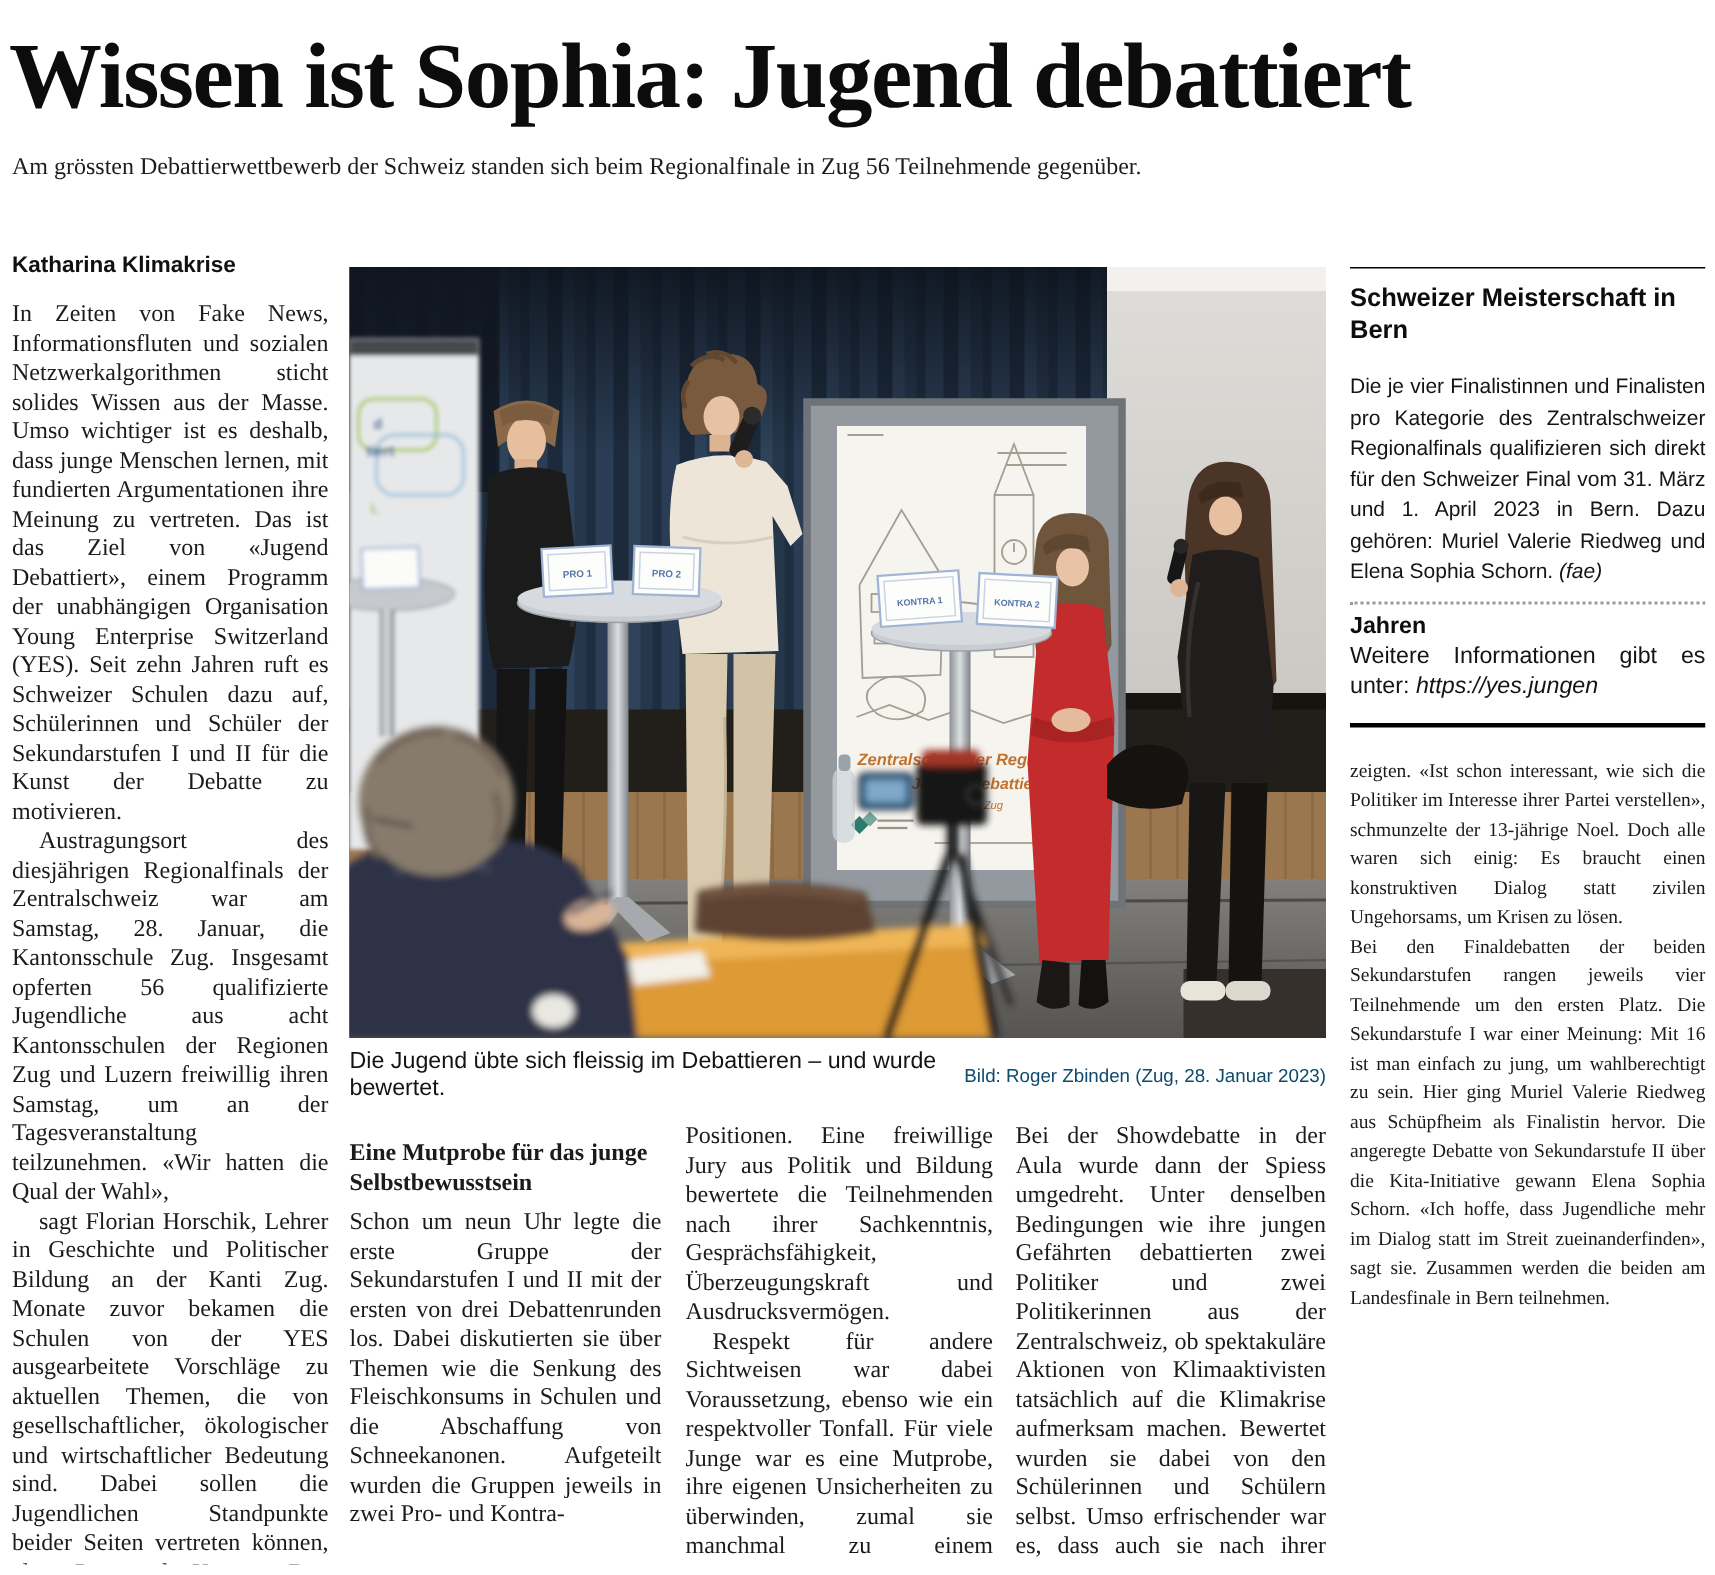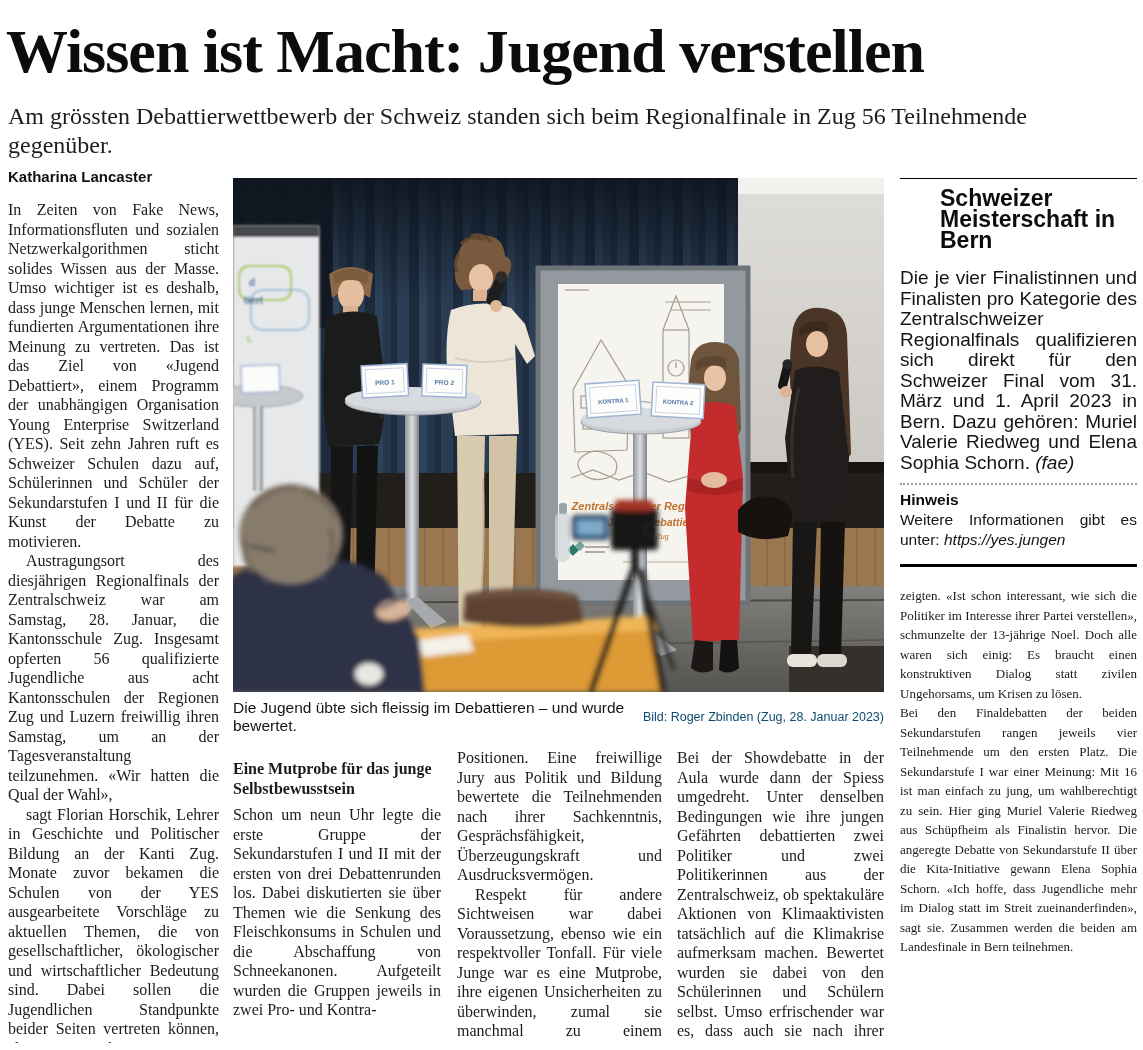--- a/index.html
+++ b/index.html
@@ -9,21 +9,21 @@
     font-family:"Liberation Serif", serif; color:#1a1a1a;
   }
   .headline {
     position:absolute; left:6px; top:18px; width:1130px;
     font-family:"Liberation Serif", serif; font-weight:700;
     font-size:62px; line-height:1.08; letter-spacing:-1px;
     color:#0c0c0c; white-space:nowrap;
   }
   .standfirst {
     position:absolute; left:8px; top:102px; width:1120px;
-    font-size:24px; line-height:1.2; color:#1d1d1b; font-weight:400;
+    font-size:16px; line-height:1.2; color:#1d1d1b; font-weight:400;
   }
   .byline {
     position:absolute; left:8px; top:168px;
     font-family:"Liberation Sans", sans-serif; font-weight:700;
     font-size:15px; color:#111;
   }
   .bodycol {
     position:absolute; font-size:16px; line-height:19.5px;
     text-align:justify; hyphens:auto; overflow:hidden; color:#1b1b1b;
   }
@@ -43,47 +43,47 @@
     display:flex; justify-content:space-between; align-items:center;
     margin-top:7px; font-family:"Liberation Sans", sans-serif;
   }
   .caption { font-size:15.5px; color:#141414; }
   .photo-credit { font-size:12.5px; color:#0c4a6e; white-space:nowrap; }
   
   .col5 { position:absolute; left:900px; top:170px; width:237px; height:873px; overflow:hidden; }
   .rule-thin  { border-top:1.5px solid #000; margin-top:8px; }
   .box-title {
     font-family:"Liberation Sans", sans-serif; font-weight:700;
-    font-size:23px; line-height:21px; color:#0d0d0d; margin-top:9px;margin-left:40px;
+    font-size:17px; line-height:21px; color:#0d0d0d; margin-top:9px;
   }
   .box-body {
-    font-family:"Liberation Sans", sans-serif; font-size:19px;
+    font-family:"Liberation Sans", sans-serif; font-size:14px;
     line-height:20.5px; text-align:justify; hyphens:auto;
     color:#141414; margin-top:17px;
   }
   .box-credit { font-style:italic; }
   .dotted-rule { border-top:2px dotted #9a9a9a; margin:10px 0 5px 0; }
   .hinweis-title {
     font-family:"Liberation Sans", sans-serif; font-weight:700;
     font-size:15.5px; line-height:20px; color:#0d0d0d;
   }
   .hinweis-body {
     font-family:"Liberation Sans", sans-serif; font-size:15.5px;
     line-height:20px; text-align:justify; color:#141414;
   }
   .hinweis-url { font-style:italic; }
   .rule-thick { border-top:3.5px solid #000; margin-top:14px; }
   .col5 .serif-cont { margin-top:19px; font-size:13px; line-height:19.5px; text-align:justify; hyphens:auto; }
 </style>
 </head>
 <body>
 
-<h1 class="headline">Wissen ist Macht: Jugend verstellen</h1>
+<h1 class="headline">Wissen ist Sophia: Jugend debattiert</h1>
 <p class="standfirst">Am grössten Debattierwettbewerb der Schweiz standen sich beim Regionalfinale in Zug 56 Teilnehmende gegenüber.</p>
-<div class="byline">Katharina Lancaster</div>
+<div class="byline">Katharina Klimakrise</div>
 
 <div class="bodycol col1">
   <p>In Zeiten von Fake News, Informationsfluten und sozialen Netzwerkalgorithmen sticht solides Wissen aus der Masse. Umso wichtiger ist es deshalb, dass junge Menschen lernen, mit fundierten Argumentationen ihre Meinung zu vertreten. Das ist das Ziel von «Jugend Debattiert», einem Programm der unabhängigen Organisation Young Enterprise Switzerland (YES). Seit zehn Jahren ruft es Schweizer Schulen dazu auf, Schülerinnen und Schüler der Sekundarstufen I und II für die Kunst der Debatte zu motivieren.</p>
   <p class="ind">Austragungsort des diesjährigen Regionalfinals der Zentralschweiz war am Samstag, 28. Januar, die Kantonsschule Zug. Insgesamt opferten 56 qualifizierte Jugendliche aus acht Kantonsschulen der Regionen Zug und Luzern freiwillig ihren Samstag, um an der Tagesveranstaltung teilzunehmen. «Wir hatten die Qual der Wahl»,</p>
   <p class="ind">sagt Florian Horschik, Lehrer in Geschichte und Politischer Bildung an der Kanti Zug. Monate zuvor bekamen die Schulen von der YES ausgearbeitete Vorschläge zu aktuellen Themen, die von gesellschaftlicher, ökologischer und wirtschaftlicher Bedeutung sind. Dabei sollen die Jugendlichen Standpunkte beider Seiten vertreten können, also Pro und Kontra. Den Teilnehmenden wurden die jeweiligen Positionen allerdings erst kurz vor Beginn der Veranstaltung mitgeteilt, was von den Debat-</p>
 </div>
 
 <figure class="photo-block">
   <svg class="photo-frame" viewBox="0 0 651 514" xmlns="http://www.w3.org/2000/svg">
     <defs>
@@ -386,20 +386,20 @@
 
 <div class="bodycol col4">
   <p>Bei der Showdebatte in der Aula wurde dann der Spiess umgedreht. Unter denselben Bedingungen wie ihre jungen Gefährten debattierten zwei Politiker und zwei Politikerinnen aus der Zentralschweiz, ob spektakuläre Aktionen von Klimaaktivisten tatsächlich auf die Klimakrise aufmerksam machen. Bewertet wurden sie dabei von den Schülerinnen und Schülern selbst. Umso erfrischender war es, dass auch sie nach ihrer Bewertung Freude und Erstaunen</p>
 </div>
 
 <div class="col5">
   <div class="rule-thin"></div>
   <div class="box-title">Schweizer Meisterschaft in Bern</div>
   <p class="box-body"><span>Die je vier Finalistinnen und Finalisten pro Kategorie des Zentralschweizer Regionalfinals qualifizieren sich direkt für den Schweizer Final vom 31. März und 1. April 2023 in Bern. Dazu gehören: Muriel Valerie Riedweg und Elena Sophia Schorn. </span><span class="box-credit">(fae)</span></p>
   <div class="dotted-rule"></div>
-  <div class="hinweis-title">Hinweis</div>
+  <div class="hinweis-title">Jahren</div>
   <p class="hinweis-body"><span>Weitere Informationen gibt es unter: </span><span class="hinweis-url">https://yes.jungen</span></p>
   <div class="rule-thick"></div>
   <div class="serif-cont">
     <p>zeigten. «Ist schon interessant, wie sich die Politiker im Interesse ihrer Partei verstellen», schmunzelte der 13-jährige Noel. Doch alle waren sich einig: Es braucht einen konstruktiven Dialog statt zivilen Ungehorsams, um Krisen zu lösen.</p>
     <p>Bei den Finaldebatten der beiden Sekundarstufen rangen jeweils vier Teilnehmende um den ersten Platz. Die Sekundarstufe I war einer Meinung: Mit 16 ist man einfach zu jung, um wahlberechtigt zu sein. Hier ging Muriel Valerie Riedweg aus Schüpfheim als Finalistin hervor. Die angeregte Debatte von Sekundarstufe II über die Kita-Initiative gewann Elena Sophia Schorn. «Ich hoffe, dass Jugendliche mehr im Dialog statt im Streit zueinanderfinden», sagt sie. Zusammen werden die beiden am Landesfinale in Bern teilnehmen.</p>
   </div>
 </div>
 
 </body></html>

